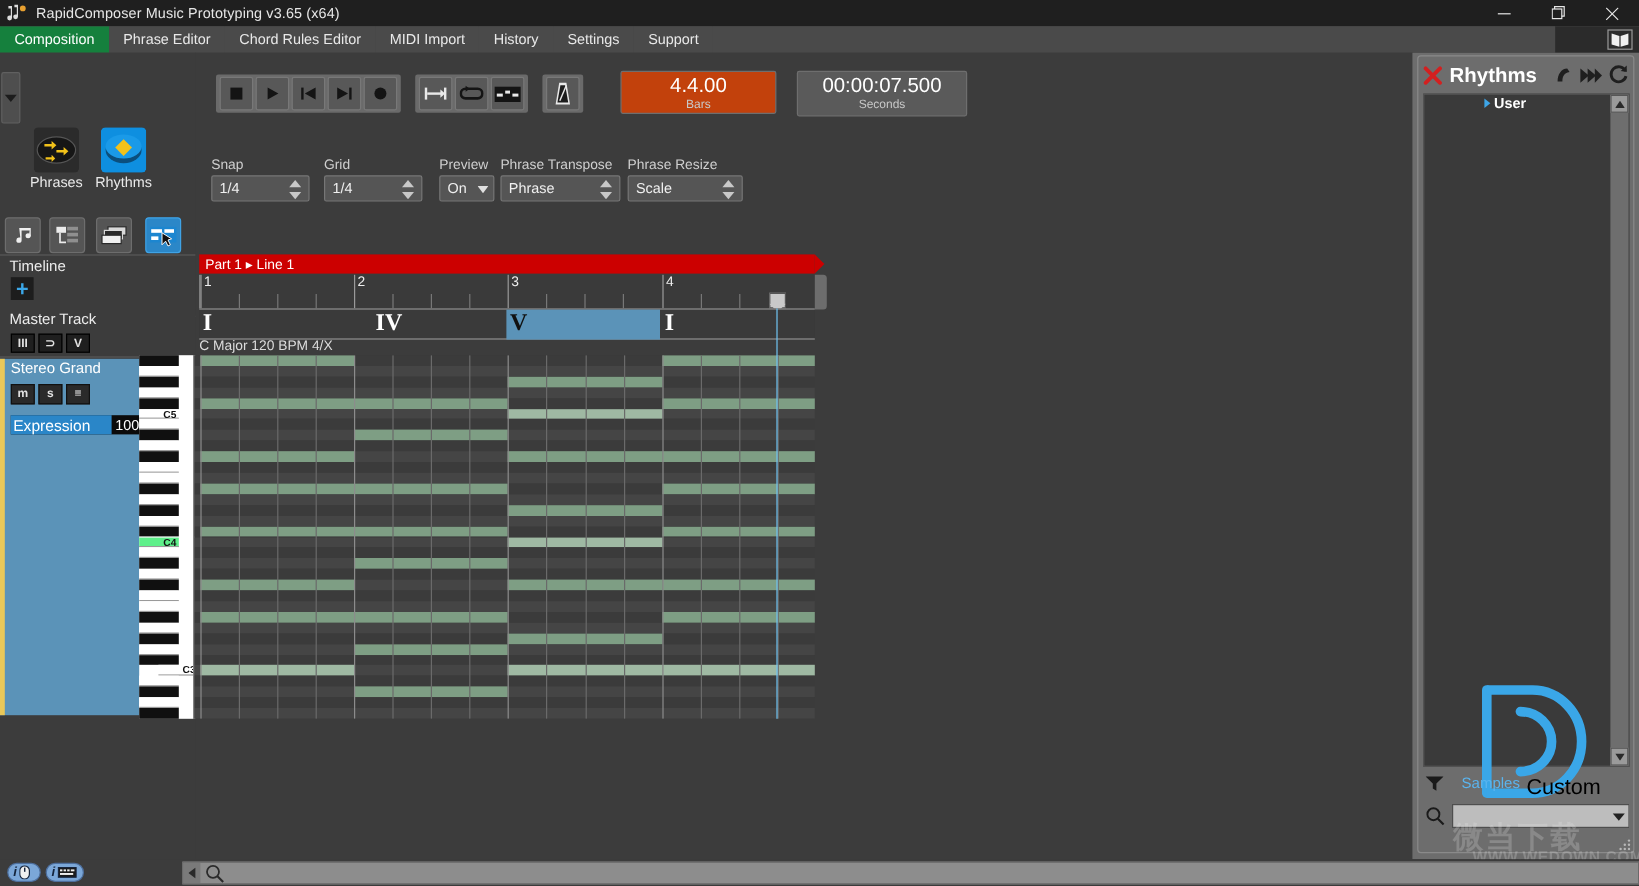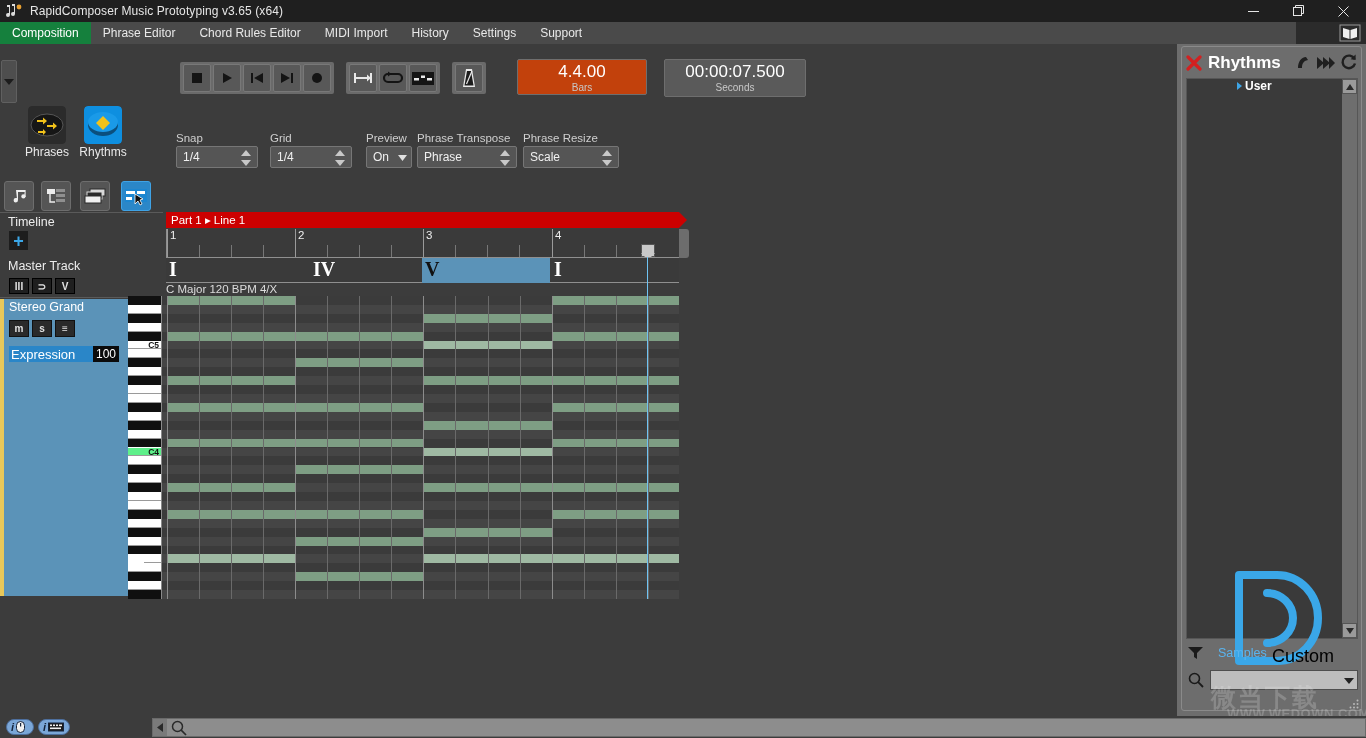--- a/index.html
+++ b/index.html
@@ -77,21 +77,21 @@
   #track1-accent{ position:absolute; left:0; top:0; width:4px;height:297px;background:#e8c85a;}
   #track1-name{ position:absolute; left:9px; top:1px; font-size:12.5px; color:#ffffff;}
   .tsq{ position:absolute; top:21px; width:20px;height:17px;background:#2a2a2a;border:1px solid #111;
        display:flex;align-items:center;justify-content:center;font-size:10px;color:#e2e2e2;font-weight:bold;}
   #expression-row{ position:absolute; left:9px; top:47px; width:110px; height:16px; background:#0b0b0b;}
   #expr-fill{ position:absolute; left:0; top:0; width:84px;height:16px; background:#2a86c8;}
   #expr-lbl{ position:absolute; left:2px; top:1px; font-size:13px; color:#ffffff;}
   #expr-val{ position:absolute; right:3px; top:1px; font-size:12px; color:#ffffff;}
 
   
-  #pianokeys{ position:absolute; left:128px; top:252px; width:54px; height:303px; background:#fff;}
+  #pianokeys{ position:absolute; left:116px; top:252px; width:54px; height:303px; background:#fff;}
   .wkey{ position:absolute; left:0; width:33px; background:#ffffff; border-bottom:1px solid #9a9a9a;}
   .bkey{ position:absolute; left:0; width:33px; background:#101010;}
   .ckey-lbl{ position:absolute; right:2px; font-size:8.5px; color:#111; font-weight:bold; line-height:9px;}
   .ckey-hl{ background:#5ef08a !important; }
 
   
   #center{ position:absolute; left:163px; top:0; width:1014px; height:672px; background:#3c3c3c;}
   
   #transport{ position:absolute; left:17px; top:17px; height:34px; display:flex; align-items:center;}
   .tgrp{ display:flex; background:#6a6a6a; padding:2px; border-radius:2px;}

